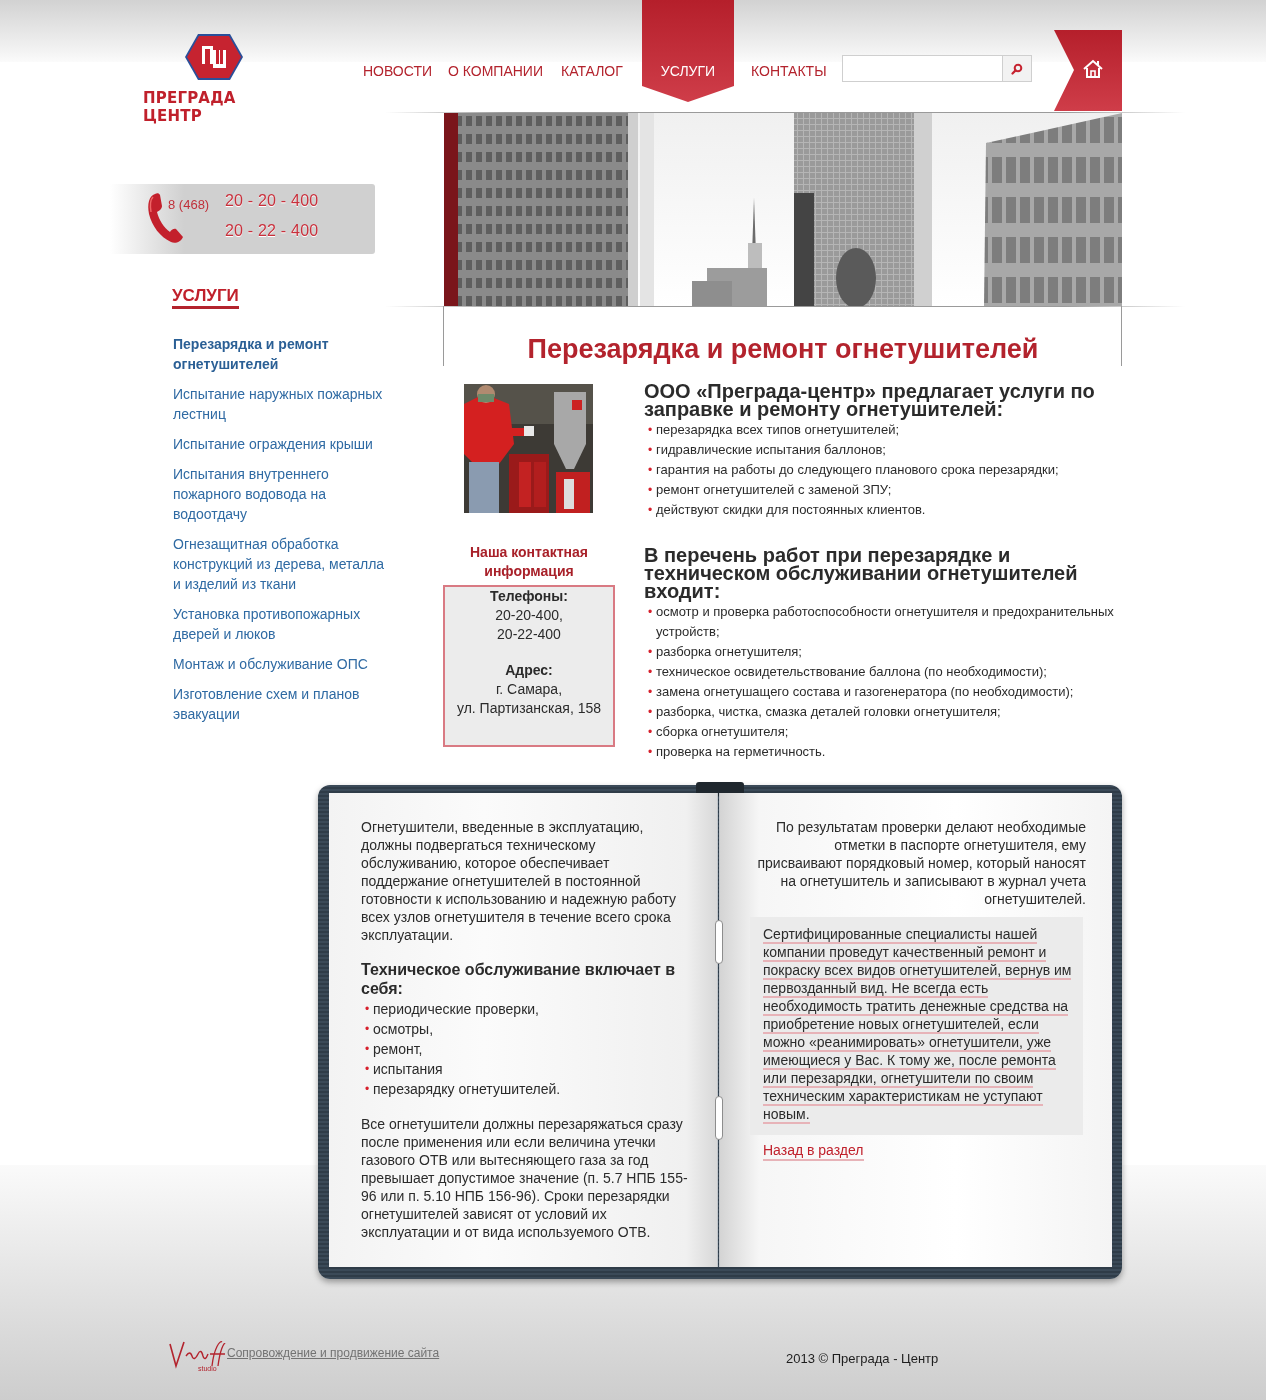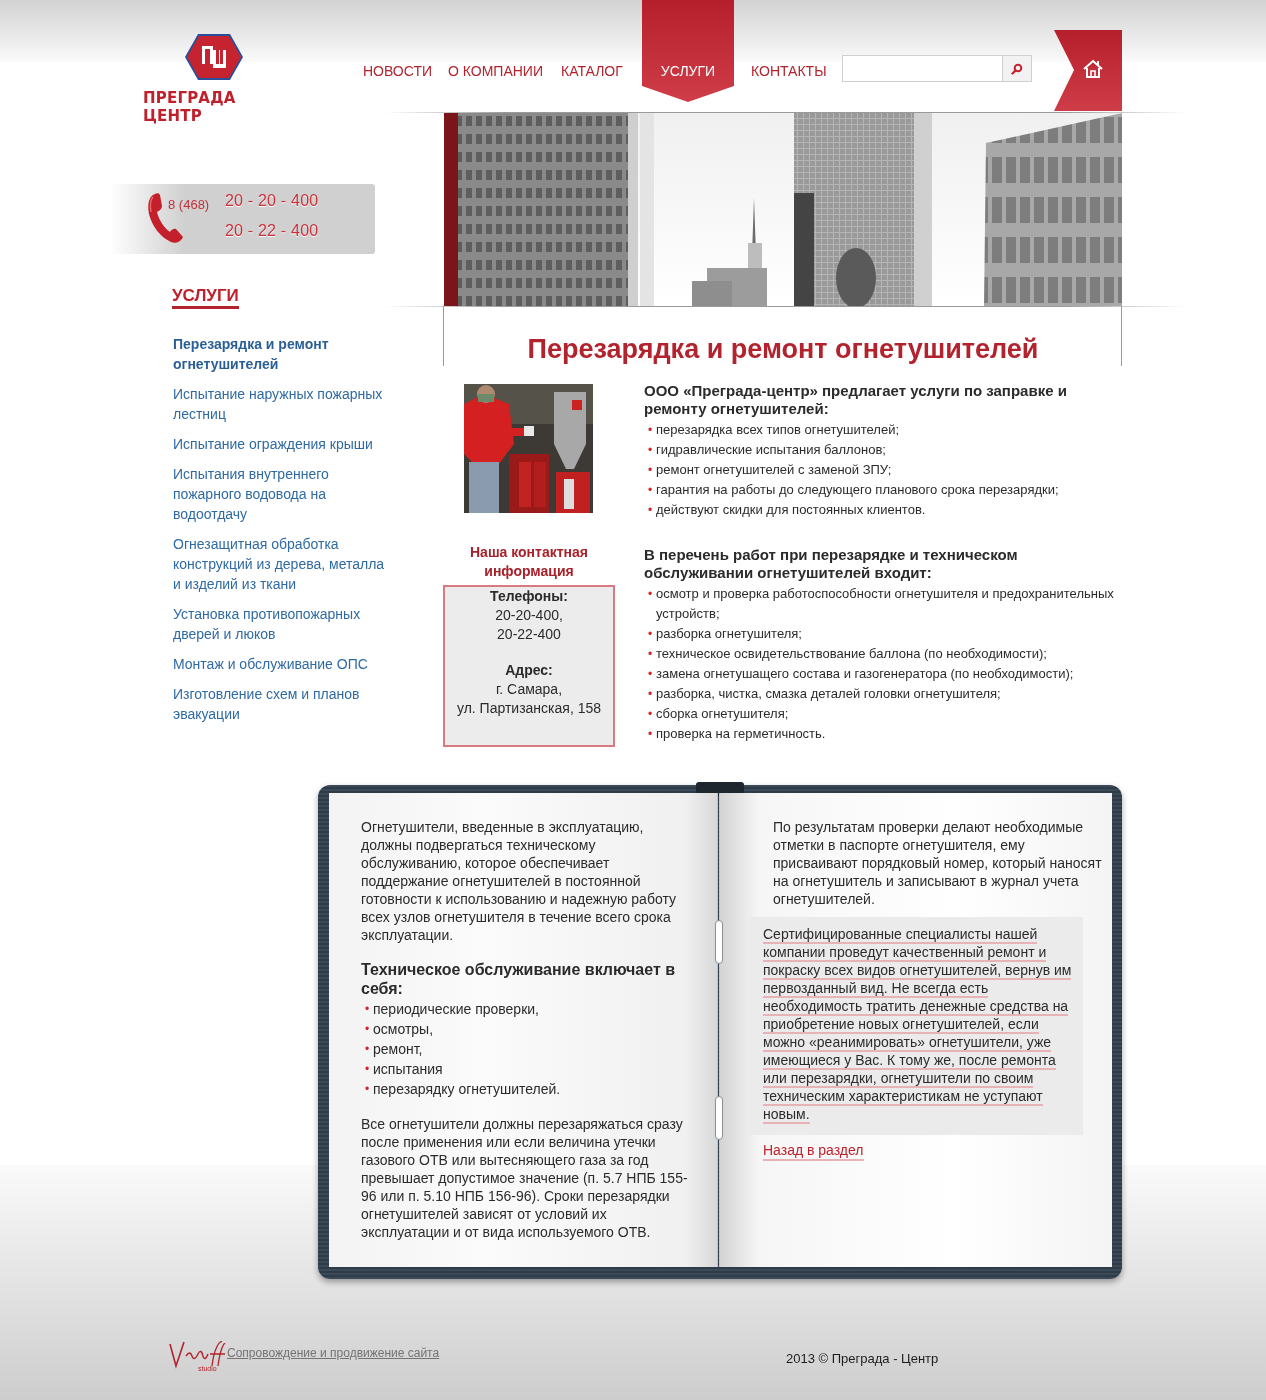--- a/index.html
+++ b/index.html
@@ -79,21 +79,21 @@
   
   .page-title { position: absolute; left: 444px; top: 334px; width: 678px; text-align: center; font-size: 27px; color: #b3232d; }
   .photo { position: absolute; left: 464px; top: 384px; width: 129px; height: 129px; overflow: hidden; }
   .contact-title { position: absolute; left: 443px; top: 543px; width: 172px; text-align: center; font-size: 14px; font-weight: bold; color: #a82029; line-height: 19px; }
   .contact-box {
     position: absolute; left: 443px; top: 585px; width: 172px; height: 162px;
     border: 2px solid #d97a83; background: #ececec; text-align: center; font-size: 14px; line-height: 19px; 
   }
   .contact-box .lbl { font-weight: bold; }
   .content-col { position: absolute; left: 644px; width: 470px; }
-  .content-col h3 { font-size: 15px; font-weight: bold; line-height: 18px; color: #2b2b2b; margin-bottom: 2px; }
+  .content-col h3 { font-size: 20px; font-weight: bold; line-height: 18px; color: #2b2b2b; margin-bottom: 2px; }
   .bullets { list-style: none; }
   .bullets li { font-size: 13px; line-height: 20px; color: #2b2b2b; padding-left: 12px; position: relative; }
   .bullets li::before { content: "•"; position: absolute; left: 4px; top: 0; color: #d6202c; font-size: 12px; }
 
   
   .book { position: absolute; left: 318px; top: 785px; width: 804px; height: 494px; }
   .book-cover {
     position: absolute; left: 0; top: 0; width: 804px; height: 494px; border-radius: 12px;
     background: repeating-linear-gradient(0deg, #3b4a58 0 2px, #2f3c48 2px 4px);
     box-shadow: 0 3px 6px rgba(0,0,0,0.35);
@@ -107,21 +107,21 @@
   .page-right {
     position: absolute; left: 401px; top: 8px; width: 393px; height: 474px;
     background: linear-gradient(90deg, #d4d4d4, #f6f6f6 10%, #ffffff 60%, #f4f4f4);
     border-left: 1px solid #c3c7cb;
   }
   .ring { position: absolute; left: 397px; width: 8px; height: 44px; border: 1px solid #8d8d8d; border-radius: 4px; background: #fff; }
   .book-text { font-size: 14px; line-height: 18px; color: #2b2b2b; }
   .book-left-content { position: absolute; left: 43px; top: 33px; width: 330px; }
   .book-left-content h4 { font-size: 16px; font-weight: bold; line-height: 19px; margin-top: 16px; margin-bottom: 1px; }
   .book-left-content .bullets li { font-size: 14px; }
-  .book-right-content { position: absolute; left: 455px; top: 33px; width: 330px; }
+  .book-right-content { position: absolute; left: 438px; top: 33px; width: 330px; text-align: right; }
   .highlight-box {
     position: absolute; left: 432px; top: 132px; width: 333px; height: 218px; background: #ebebeb;
   }
   .highlight-text { position: absolute; left: 445px; top: 140px; width: 315px; }
   .highlight-text span { border-bottom: 2px solid #e7b3b8; }
   .back-link { position: absolute; left: 445px; top: 357px; font-size: 14px; color: #c0202b; text-decoration: none; border-bottom: 2px solid #e7b3b8; line-height: 17px; cursor: pointer; }
 
   
   .varnoff { position: absolute; left: 168px; top: 1338px; width: 58px; height: 34px; }
   .footer-link { position: absolute; left: 227px; top: 1346px; font-size: 12px; color: #737373; text-decoration: underline; cursor: pointer; }
@@ -286,22 +286,22 @@
   <div class="lbl">Адрес:</div>
   <div>г. Самара,</div>
   <div>ул. Партизанская, 158</div>
 </div>
 
 <div class="content-col" style="top:382px">
   <h3>ООО «Преграда-центр» предлагает услуги по заправке и ремонту огнетушителей:</h3>
   <ul class="bullets">
     <li>перезарядка всех типов огнетушителей;</li>
     <li>гидравлические испытания баллонов;</li>
+    <li>гарантия на работы до следующего планового срока перезарядки;</li>
     <li>ремонт огнетушителей с заменой ЗПУ;</li>
-    <li>гарантия на работы до следующего планового срока перезарядки;</li>
     <li>действуют скидки для постоянных клиентов.</li>
   </ul>
 </div>
 
 <div class="content-col" style="top:546px">
   <h3>В перечень работ при перезарядке и техническом обслуживании огнетушителей входит:</h3>
   <ul class="bullets">
     <li>осмотр и проверка работоспособности огнетушителя и предохранительных устройств;</li>
     <li>разборка огнетушителя;</li>
     <li>техническое освидетельствование баллона (по необходимости);</li>

